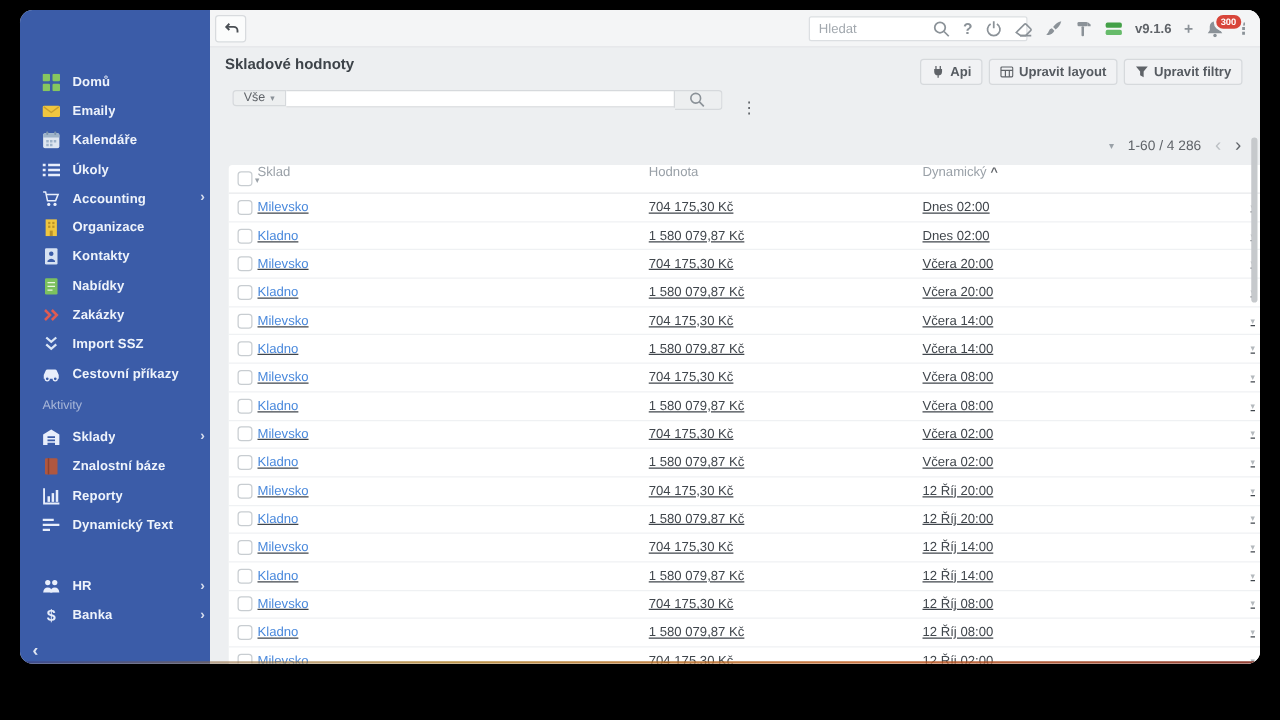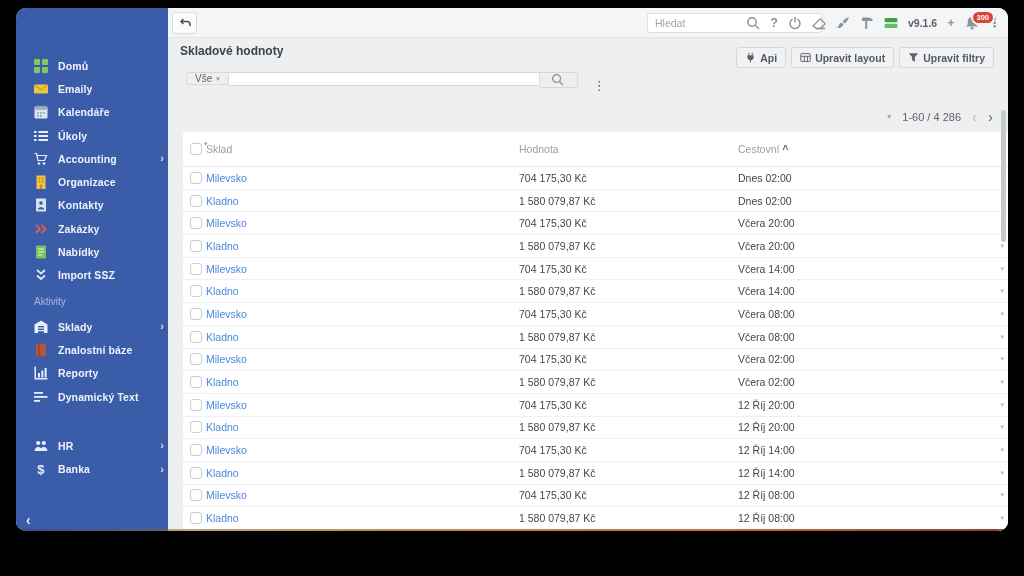--- a/index.html
+++ b/index.html
@@ -65,24 +65,24 @@
 
   .pagination { position:absolute; top:101px; right:15px; display:flex; align-items:center;
     gap:11px; font-size:11px; color:#5f6368; }
   .pg-caret { font-size:8px; color:#9aa1a8; cursor:pointer; }
   .pg-prev { color:#bcc0c4; font-size:15px; cursor:pointer; line-height:1; }
   .pg-next { color:#5f6368; font-size:15px; cursor:pointer; line-height:1; }
 
   
   .table { position:absolute; left:15px; top:124px; width:831px; bottom:0;
     background:#fff; border-radius:3px 3px 0 0; overflow:hidden; }
-  .thead { height:35px; display:flex; align-items:center; border-bottom:1px solid #e7e9eb;
+  .thead { height:23px; display:flex; border-bottom:1px solid #e7e9eb;
     color:#9aa1a8; font-size:10.5px; position:relative; }
   .trow { height:22.7px; display:flex; align-items:center; border-bottom:1px solid #eff1f3;
-    font-size:10.5px; color:#40464c; }
+    font-size:10.5px; color:#40464c;text-decoration:underline; }
   .c-check { width:23px; padding-left:7px; display:flex; align-items:center; flex-shrink:0; }
   .checkbox { width:12px; height:12px; border:1px solid #c8cdd1; border-radius:3px; background:#fff; cursor:pointer; }
   .hdr-caret { position:absolute; left:21px; top:8px; font-size:7px; color:#9aa1a8; cursor:pointer; }
   .c-sklad { width:269px; flex-shrink:0; }
   .c-hodnota { width:263px; flex-shrink:0;padding-left:44px; }
   .c-vytvoreno { flex:1; }
   .c-rowcaret { width:26px; text-align:right; padding-right:10px; font-size:7px; color:#b4b9bd; cursor:pointer; }
   .link { color:#4a89dc; cursor:pointer; }
   .sort-asc { font-size:10px; font-weight:bold; color:#5f6368; margin-left:3px; }
   .col-hdr { cursor:pointer; }
@@ -186,48 +186,58 @@
             <svg viewBox="0 0 14 14">
               <rect x="2" y="0.5" width="10" height="13" rx="1" fill="#d7e2f2"></rect>
               <circle cx="7" cy="5" r="1.8" fill="#3b5ca8"></circle>
               <path d="M4 10.5 q3 -3 6 0 v1 h-6 z" fill="#3b5ca8"></path>
             </svg>
           </span>
           <span class="mi-label">Kontakty</span>
         </div>
         <div class="menu-item">
           <span class="mi-icon">
-            <svg viewBox="0 0 14 14" fill="none" stroke="#e05b52" stroke-width="2">
-              <path d="M2 3 L6 7 L2 11"></path>
-              <path d="M7.5 3 L11.5 7 L7.5 11"></path>
-            </svg>
-          </span>
-          <span class="mi-label">Zakázky</span>
-        </div>
-        <div class="menu-item">
-          <span class="mi-icon">
             <svg viewBox="0 0 14 14">
               <rect x="2" y="0.5" width="10" height="13" rx="1" fill="#7cc15e"></rect>
               <g stroke="#e9f5e2" stroke-width="1">
                 <line x1="4" y1="4" x2="10" y2="4"></line>
                 <line x1="4" y1="7" x2="10" y2="7"></line>
                 <line x1="4" y1="10" x2="8" y2="10"></line>
               </g>
             </svg>
           </span>
           <span class="mi-label">Nabídky</span>
         </div>
         <div class="menu-item">
           <span class="mi-icon">
+            <svg viewBox="0 0 14 14" fill="none" stroke="#e05b52" stroke-width="2">
+              <path d="M2 3 L6 7 L2 11"></path>
+              <path d="M7.5 3 L11.5 7 L7.5 11"></path>
+            </svg>
+          </span>
+          <span class="mi-label">Zakázky</span>
+        </div>
+        <div class="menu-item">
+          <span class="mi-icon">
             <svg viewBox="0 0 14 14" fill="none" stroke="#dbe6f6" stroke-width="1.8">
               <path d="M3 2 L7 5.5 L11 2"></path>
               <path d="M3 7.5 L7 11 L11 7.5"></path>
             </svg>
           </span>
           <span class="mi-label">Import SSZ</span>
+        </div>
+        <div class="menu-item">
+          <span class="mi-icon">
+            <svg viewBox="0 0 14 14">
+              <path d="M1 8 L2.5 4.5 Q2.9 3.5 4 3.5 H10 Q11.1 3.5 11.5 4.5 L13 8 V11 H1 Z" fill="#e8eefb"></path>
+              <circle cx="3.8" cy="11" r="1.6" fill="#3b5ca8" stroke="#e8eefb" stroke-width="1"></circle>
+              <circle cx="10.2" cy="11" r="1.6" fill="#3b5ca8" stroke="#e8eefb" stroke-width="1"></circle>
+            </svg>
+          </span>
+          <span class="mi-label">Cestovní příkazy</span>
         </div>
         <div class="section-label">Aktivity</div>
         <div class="menu-item">
           <span class="mi-icon">
             <svg viewBox="0 0 14 14">
               <path d="M0.5 13 V4.5 L7 0.5 L13.5 4.5 V13 Z" fill="#e8eefb"></path>
               <g fill="#3b5ca8">
                 <rect x="4" y="6" width="6" height="1.4"></rect>
                 <rect x="4" y="8.6" width="6" height="1.4"></rect>
                 <rect x="4" y="11.2" width="6" height="1.8"></rect>
@@ -419,21 +429,21 @@
 
     <div class="table">
       <div class="thead">
         <div class="c-check">
           <span class="checkbox"></span>
         </div>
         <span class="hdr-caret">▾</span>
         <div class="c-sklad col-hdr">Sklad</div>
         <div class="c-hodnota col-hdr">Hodnota</div>
         <div class="c-vytvoreno col-hdr">
-          <span>Cestovní</span><span class="sort-asc">^</span>
+          <span>Dynamický</span><span class="sort-asc">^</span>
         </div>
         <div class="c-rowcaret"></div>
       </div>
       <div>
           <div class="trow">
             <div class="c-check">
               <span class="checkbox"></span>
             </div>
             <div class="c-sklad"><span class="link">Milevsko</span></div>
             <div class="c-hodnota">704 175,30 Kč</div>

